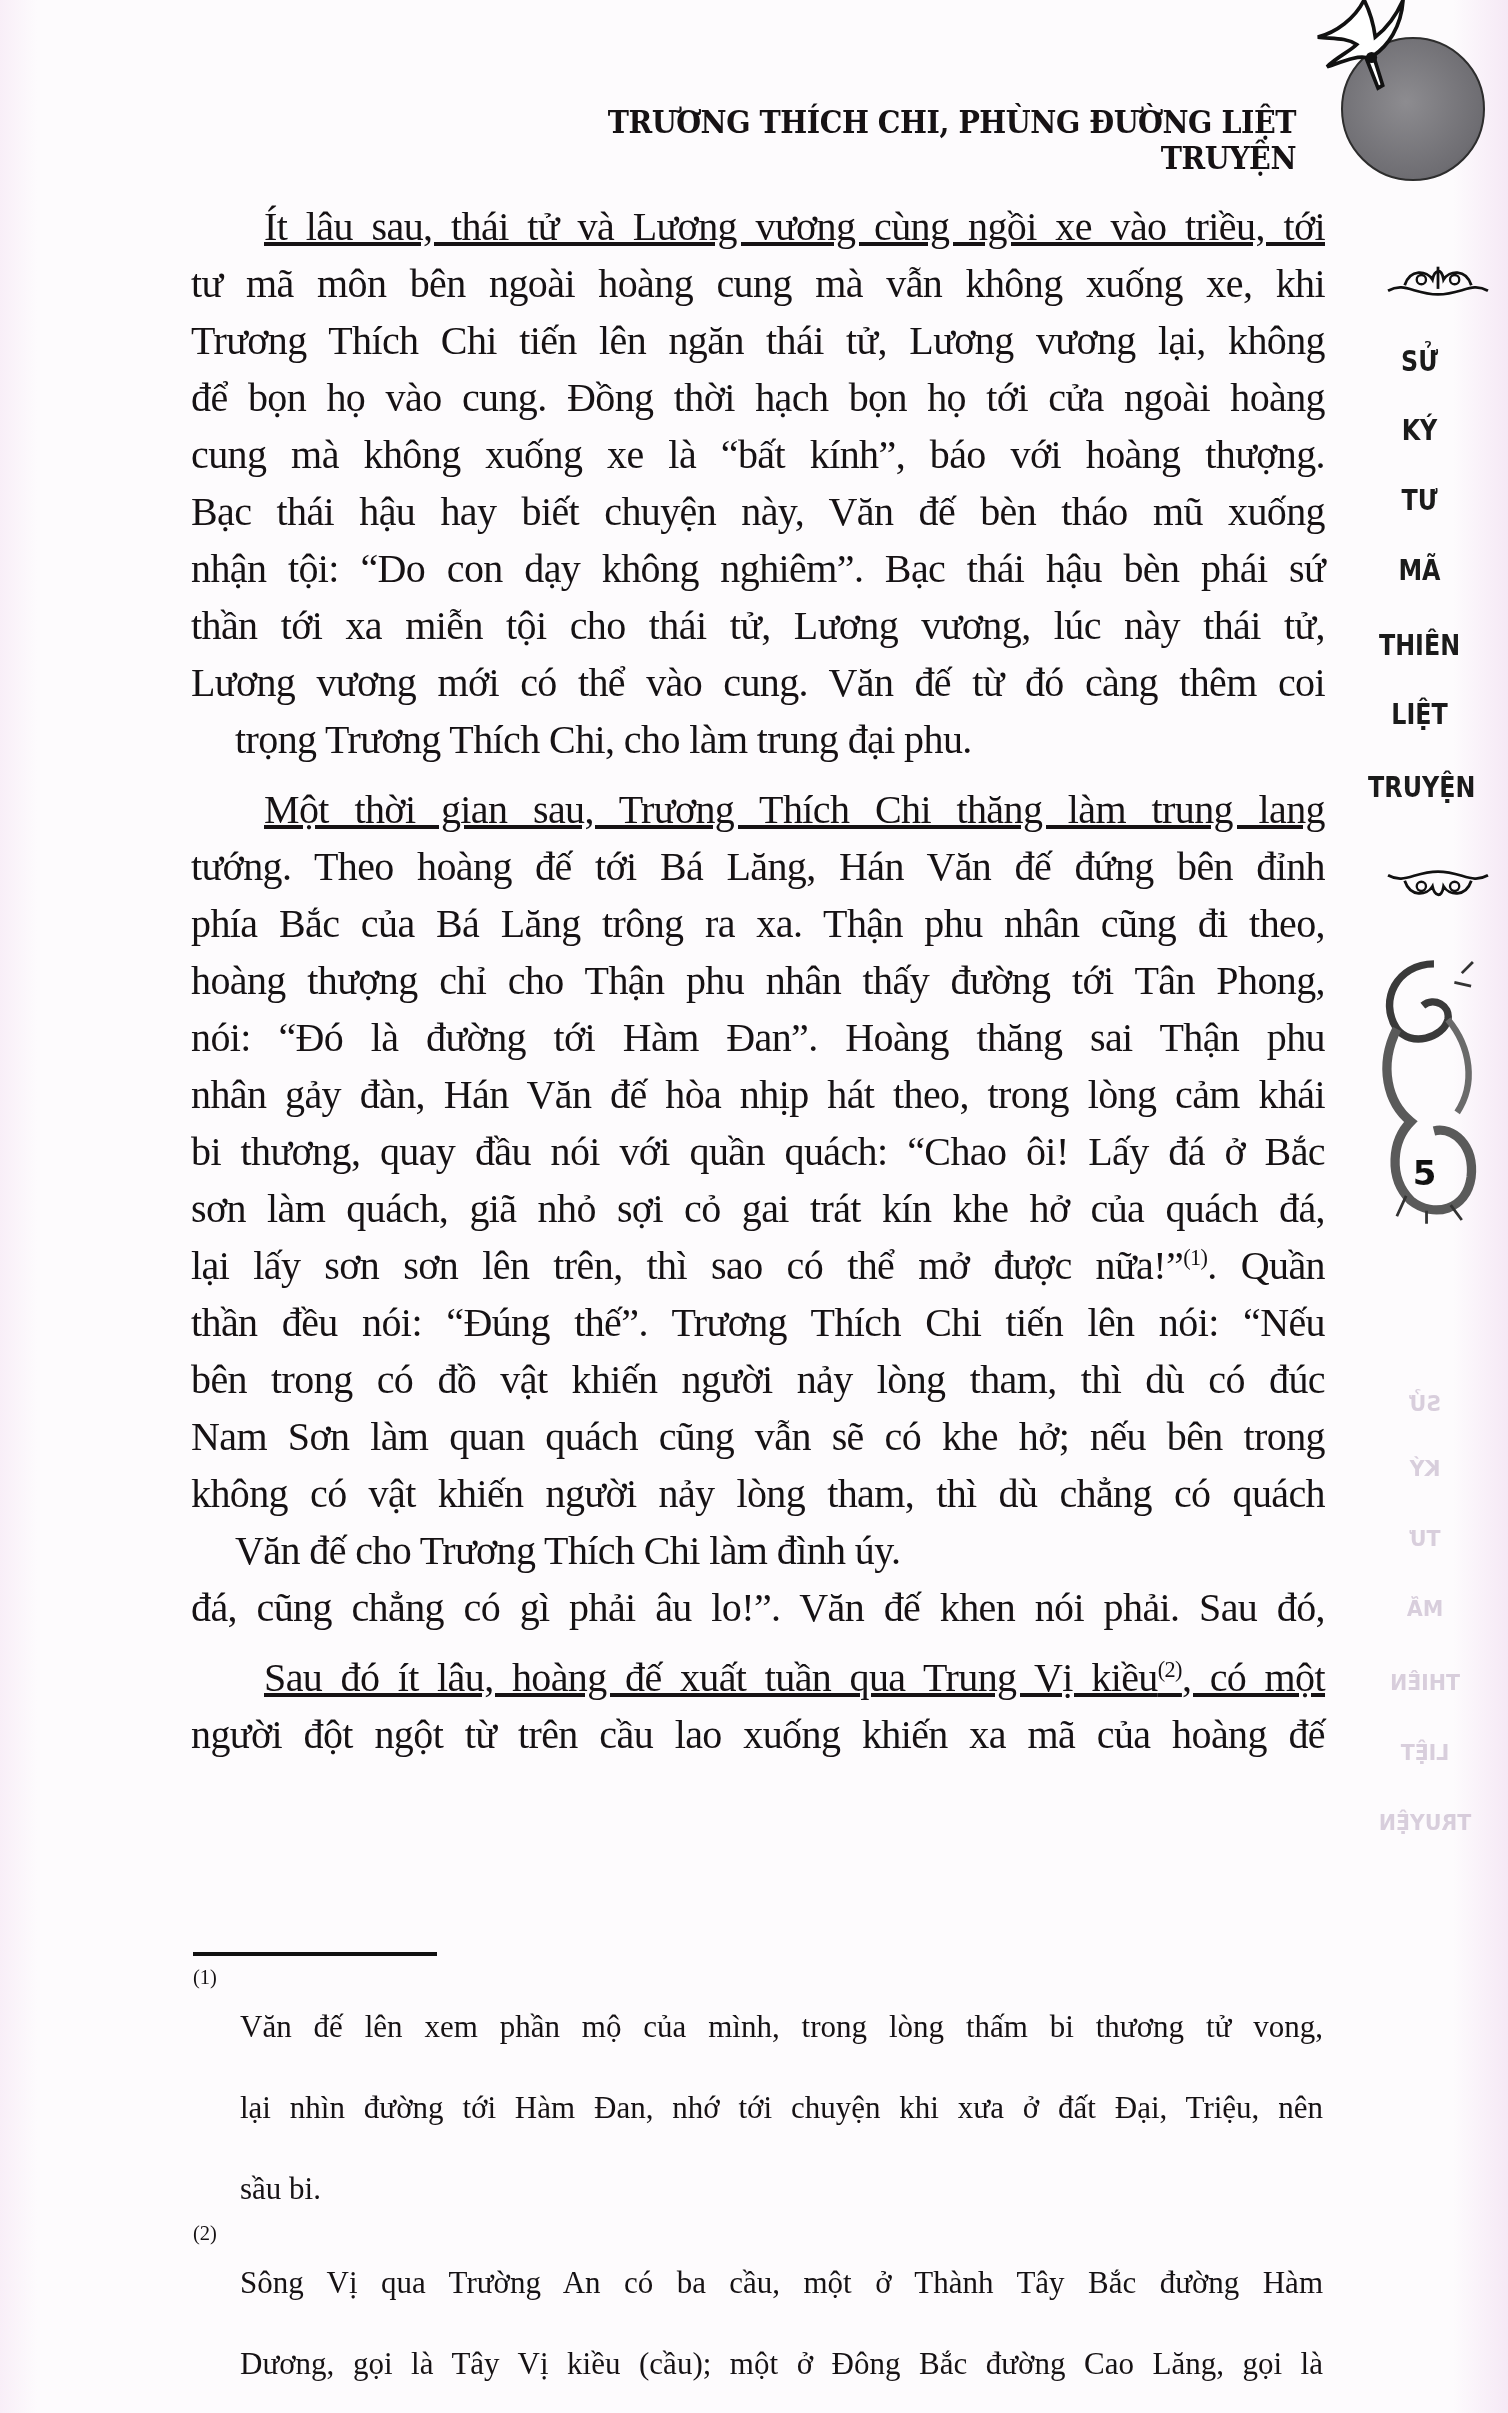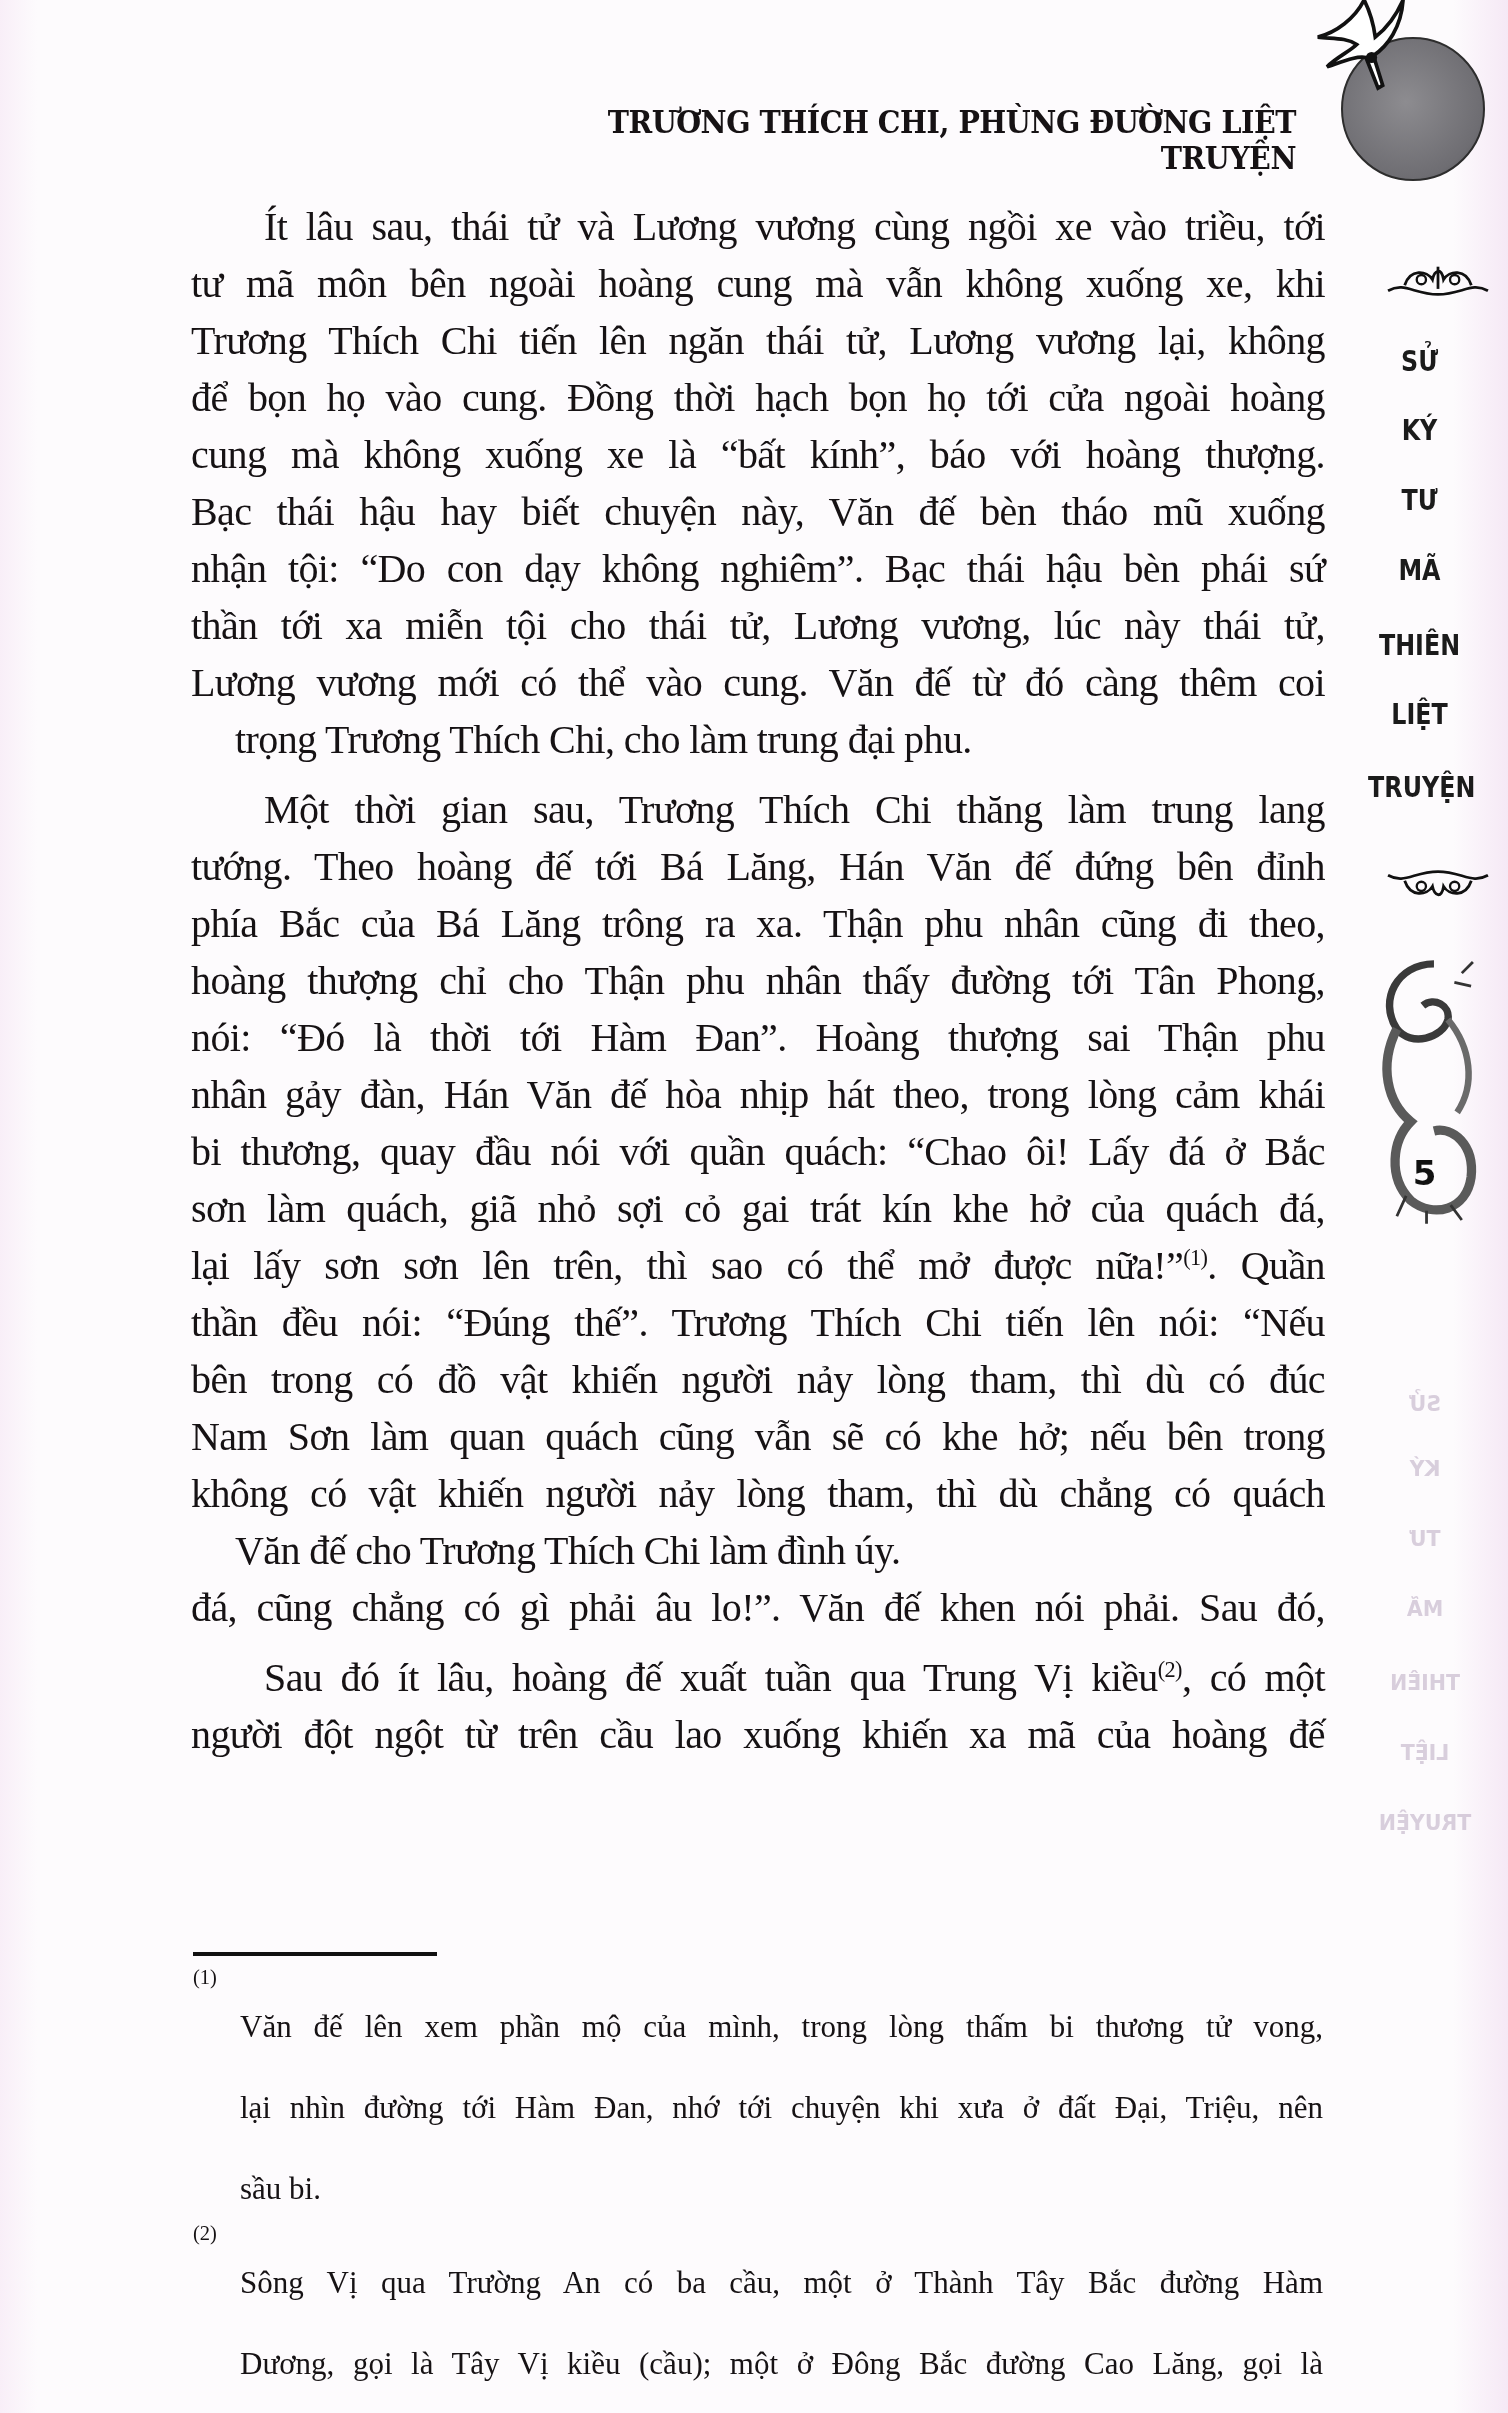--- a/index.html
+++ b/index.html
@@ -25,21 +25,21 @@
     position: absolute; left: 191px; top: 198px; width: 1134px;
   }
   .para {
     margin: 0 0 13px 0;
     font-family: "Liberation Serif", serif;
     font-size: 40px; line-height: 57px;
     text-align: justify; text-indent: 73px;
     letter-spacing: -0.6px;
   }
   .para .line { display: block; text-align: justify; text-align-last: justify; text-indent: 0; white-space: nowrap; }
-  .para .line.first { padding-left: 73px; }
+  .para .line.first { padding-left: 73px; text-decoration: underline; }
   .para .line.last { text-align-last: left; margin-left: 44px; }
   sup { font-size: 22.3px; line-height: 0; vertical-align: super; }
   .fn-rule {
     position: absolute; left: 193px; top: 1952px; width: 244px; height: 3.7px; background: #111;
   }
   .footnotes {
     position: absolute; left: 193px; top: 1965px; width: 1130px;
     font-family: "Liberation Serif", serif; font-size: 31px; line-height: 39px;
   }
   .fn { display: flex; margin-bottom: 13px; }
@@ -134,21 +134,21 @@
     <span class="line">nhận tội: “Do con dạy không nghiêm”. Bạc thái hậu bèn phái sứ</span>
     <span class="line">thần tới xa miễn tội cho thái tử, Lương vương, lúc này thái tử,</span>
     <span class="line">Lương vương mới có thể vào cung. Văn đế từ đó càng thêm coi</span>
     <span class="line last">trọng Trương Thích Chi, cho làm trung đại phu.</span>
   </p>
   <p class="para">
     <span class="line first">Một thời gian sau, Trương Thích Chi thăng làm trung lang</span>
     <span class="line">tướng. Theo hoàng đế tới Bá Lăng, Hán Văn đế đứng bên đỉnh</span>
     <span class="line">phía Bắc của Bá Lăng trông ra xa. Thận phu nhân cũng đi theo,</span>
     <span class="line">hoàng thượng chỉ cho Thận phu nhân thấy đường tới Tân Phong,</span>
-    <span class="line">nói: “Đó là thời tới Hàm Đan”. Hoàng thượng sai Thận phu</span>
+    <span class="line">nói: “Đó là đường tới Hàm Đan”. Hoàng thăng sai Thận phu</span>
     <span class="line">nhân gảy đàn, Hán Văn đế hòa nhịp hát theo, trong lòng cảm khái</span>
     <span class="line">bi thương, quay đầu nói với quần quách: “Chao ôi! Lấy đá ở Bắc</span>
     <span class="line">sơn làm quách, giã nhỏ sợi cỏ gai trát kín khe hở của quách đá,</span>
     <span class="line"><span>lại lấy sơn sơn lên trên, thì sao có thể mở được nữa!”</span><sup>(1)</sup><span>. Quần</span></span>
     <span class="line">thần đều nói: “Đúng thế”. Trương Thích Chi tiến lên nói: “Nếu</span>
     <span class="line">bên trong có đồ vật khiến người nảy lòng tham, thì dù có đúc</span>
     <span class="line">Nam Sơn làm quan quách cũng vẫn sẽ có khe hở; nếu bên trong</span>
     <span class="line">không có vật khiến người nảy lòng tham, thì dù chẳng có quách</span>
     <span class="line last">Văn đế cho Trương Thích Chi làm đình úy.</span>
     <span class="line">đá, cũng chẳng có gì phải âu lo!”. Văn đế khen nói phải. Sau đó,</span>

